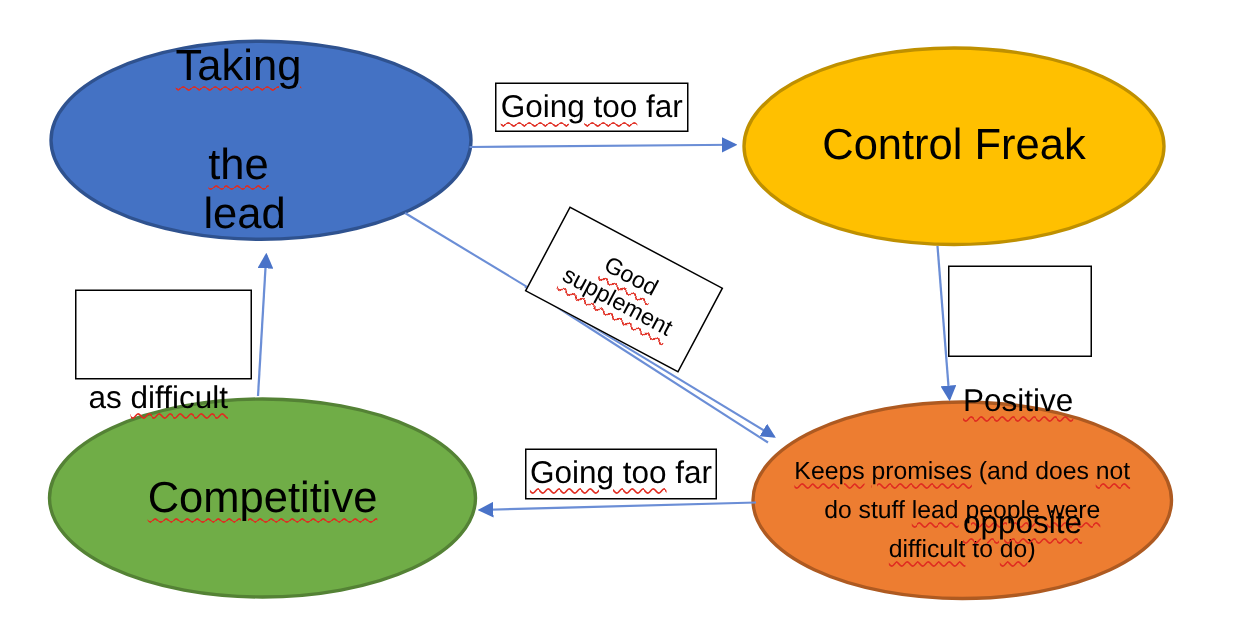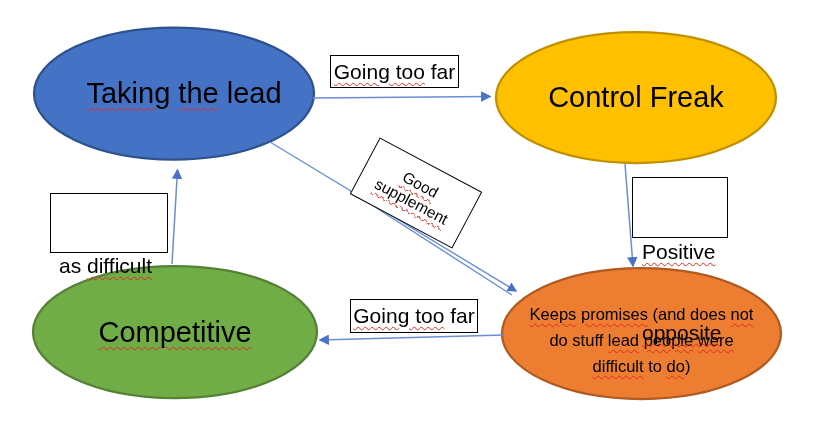--- a/index.html
+++ b/index.html
@@ -94,21 +94,21 @@
     <ellipse cx="641.5" cy="333.5" rx="139.5" ry="65.5" stroke-width="2.25" fill="#ED7D31" stroke="#AE5A21"></ellipse>
 
     <line x1="313" y1="98" x2="490" y2="96.5" stroke-width="1.5" marker-end="url(#ah)" stroke="#6B8ED6"></line>
     <line x1="172" y1="264" x2="177.5" y2="170" stroke-width="1.5" marker-end="url(#ah)" stroke="#6B8ED6"></line>
     <line x1="270" y1="142" x2="516" y2="291" stroke-width="1.4" marker-end="url(#ah)" stroke="#6B8ED6"></line>
     <line x1="350" y1="191" x2="512" y2="295" stroke-width="1.4" stroke="#6B8ED6"></line>
     <line x1="625" y1="164" x2="633" y2="266" stroke-width="1.5" marker-end="url(#ah)" stroke="#6B8ED6"></line>
     <line x1="504" y1="335" x2="320" y2="340" stroke-width="1.5" marker-end="url(#ah)" stroke="#6B8ED6"></line>
   </svg>
 
-  <div class="node-label big" style="left:44px; top:28px; width:280px; height:131px;"><span class="wavy">Taking</span><span> </span><span class="wavy">the</span><span> lead</span></div>
+  <div class="node-label big" style="left:19px; top:28px; width:280px; height:131px;flex-direction:column;"><span class="wavy">Taking</span><span> </span><span class="wavy">the</span><span> lead</span></div>
 
   <div class="node-label big" style="left:33px; top:266px; width:284px; height:132px;"><span class="wavy">Competitive</span></div>
 
   <div class="node-label big" style="left:496px; top:32px; width:280px; height:131px;"><span>Control Freak</span></div>
 
   <div class="node-label multiline" style="left:508px; top:283px; width:267px; height:113px;">
     <div><span class="wavy">Keeps</span><span> </span><span class="wavy">promises</span><span> (and does </span><span class="wavy">not</span></div>
     <div><span>do stuff </span><span class="wavy">lead</span><span> </span><span class="wavy">people</span><span> </span><span class="wavy">were</span></div>
     <div><span class="wavy">difficult</span><span> to </span><span class="wavy">do</span><span>)</span></div>
   </div>
@@ -117,20 +117,20 @@
 
   <div class="label-box two-line" style="left:50px; top:193px; width:118px; height:60px;">
     <div><span>as </span><span class="wavy">difficult</span></div>
   </div>
 
   <div class="label-box rotated" style="left:358px; top:161px; width:116px; height:64px;">
     <div><span class="wavy">Good</span></div>
     <div><span class="wavy">supplement</span></div>
   </div>
 
-  <div class="label-box two-line" style="left:632px; top:177px; width:96px; height:61px; padding-top:6px; padding-left:9px;">
+  <div class="label-box two-line" style="left:632px; top:177px; width:96px; height:61px; padding-top:22px; padding-left:9px;">
     <div><span class="wavy">Positive</span></div>
     <div><span class="wavy">opposite</span></div>
   </div>
 
   <div class="label-box centered" style="left:350px; top:299px; width:128px; height:34px;"><span class="wavy">Going too</span><span> far</span></div>
 
 </div>
 
 </body></html>

